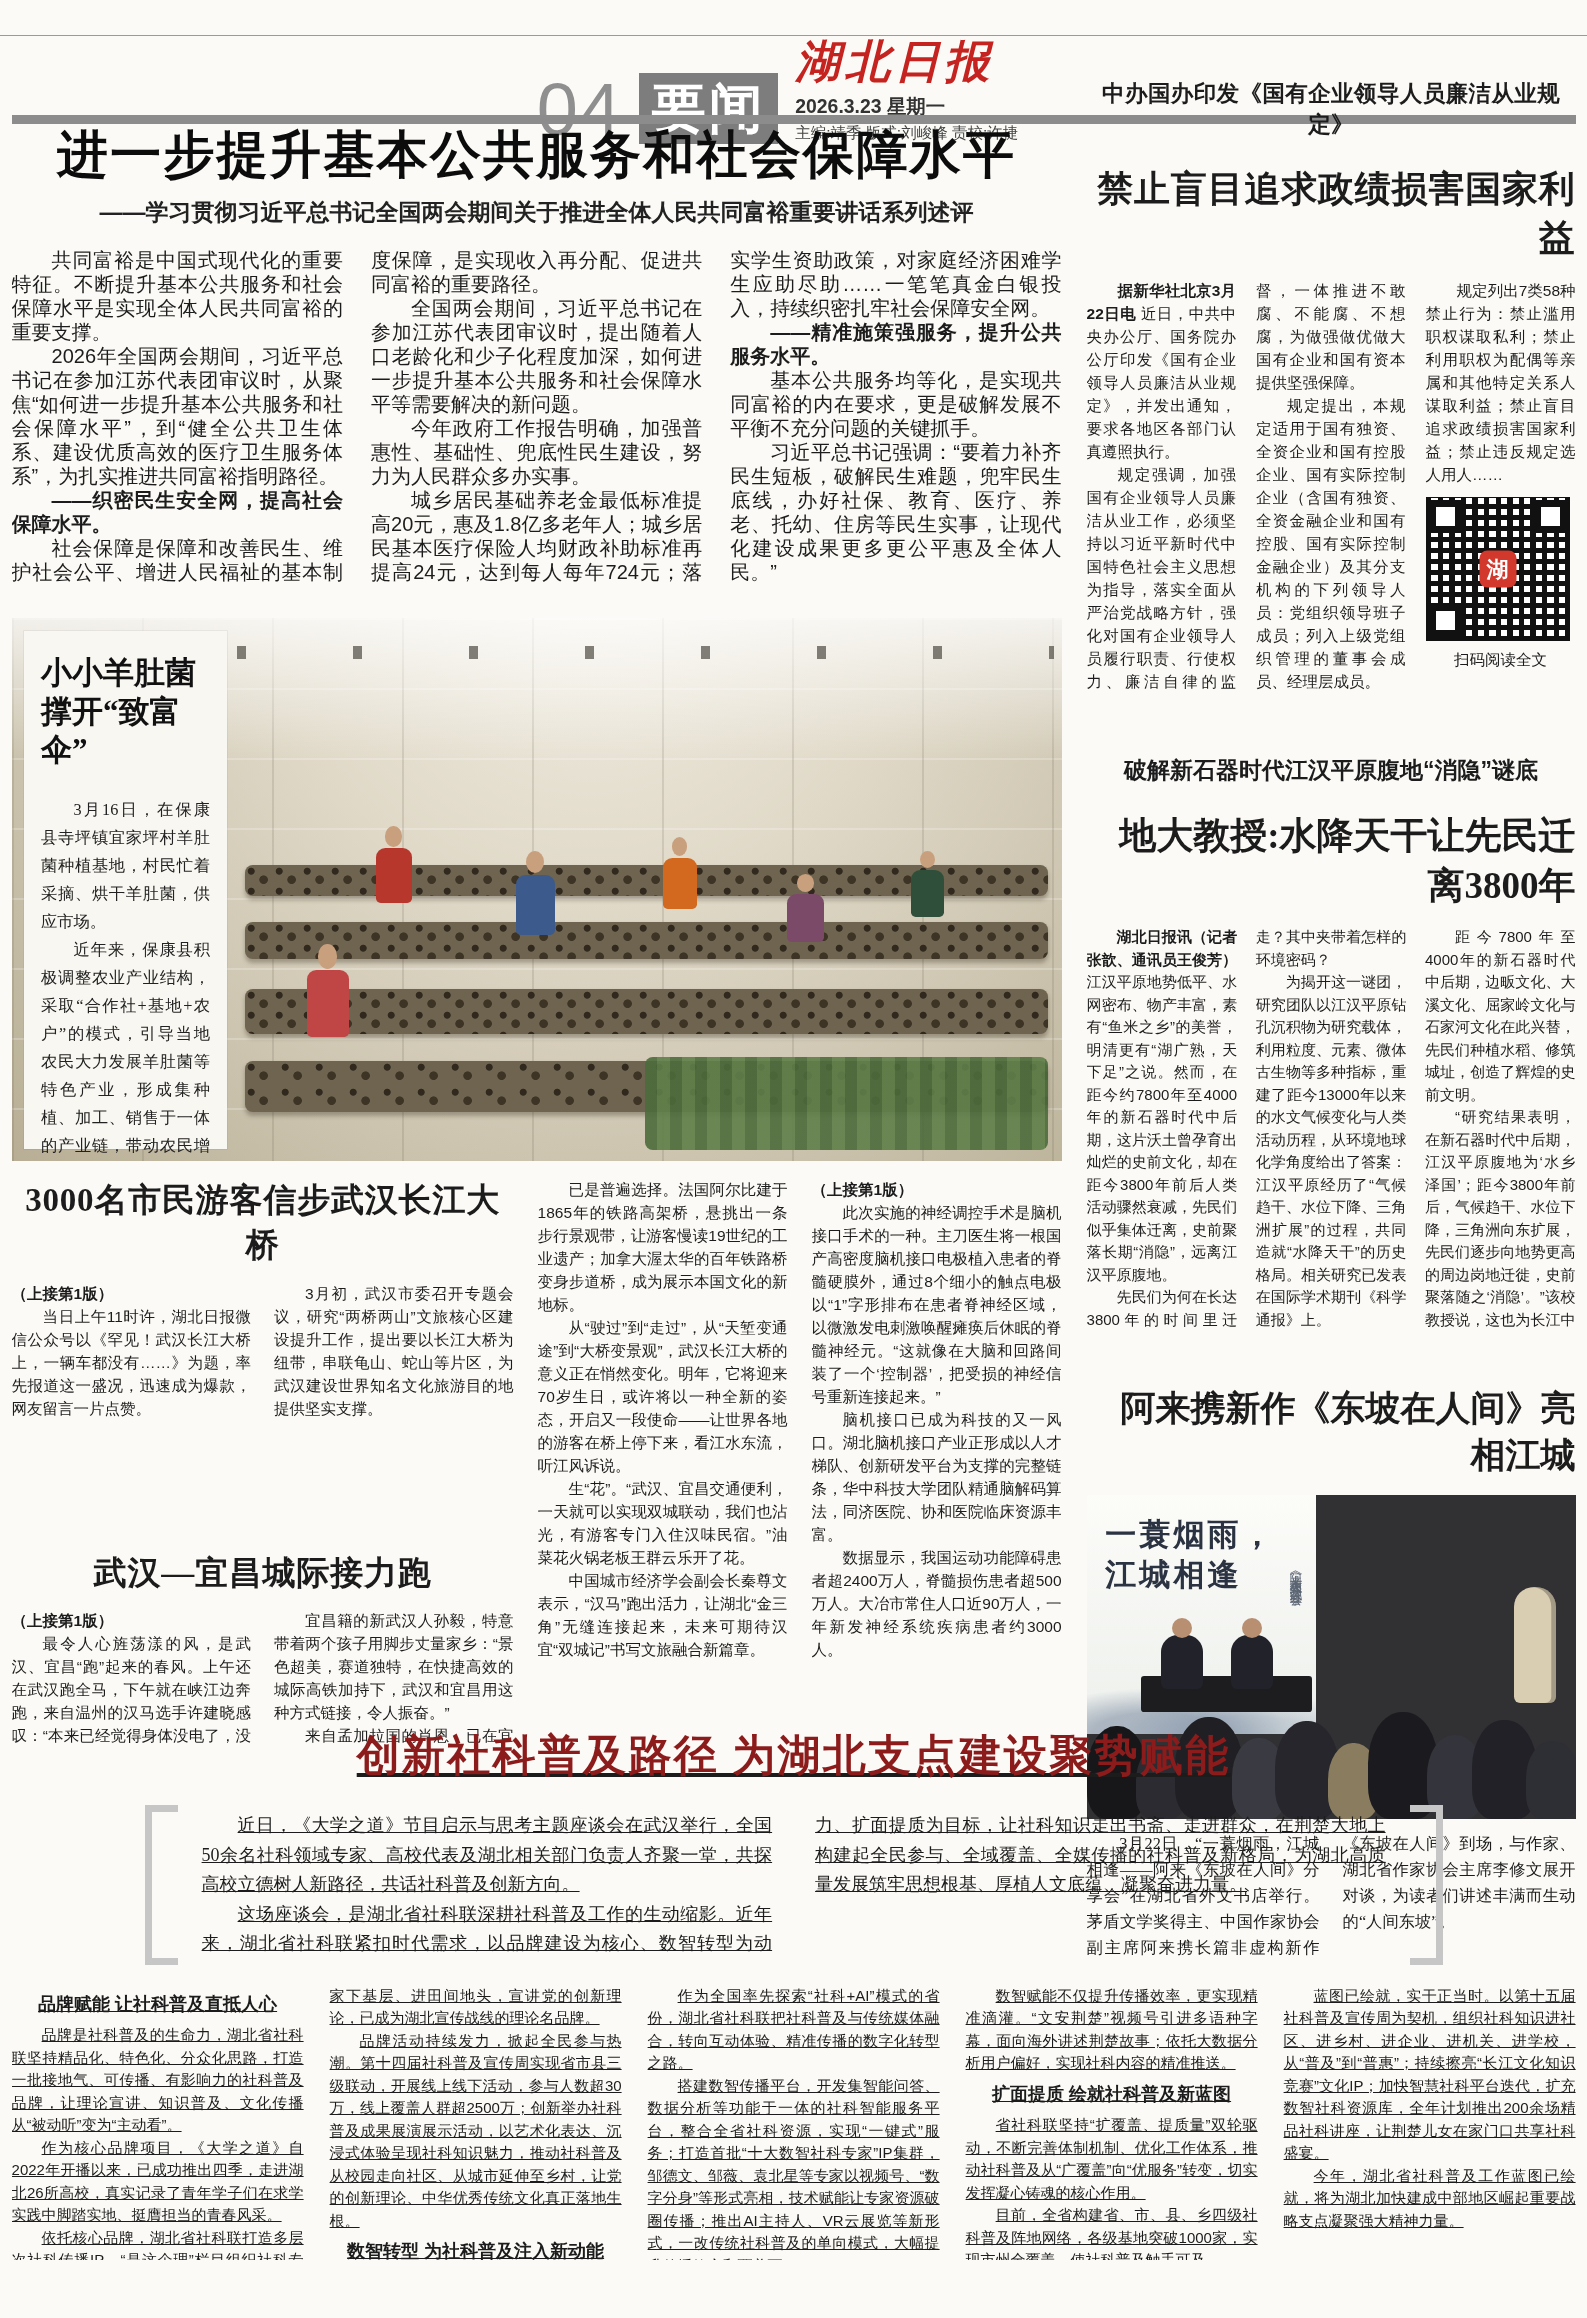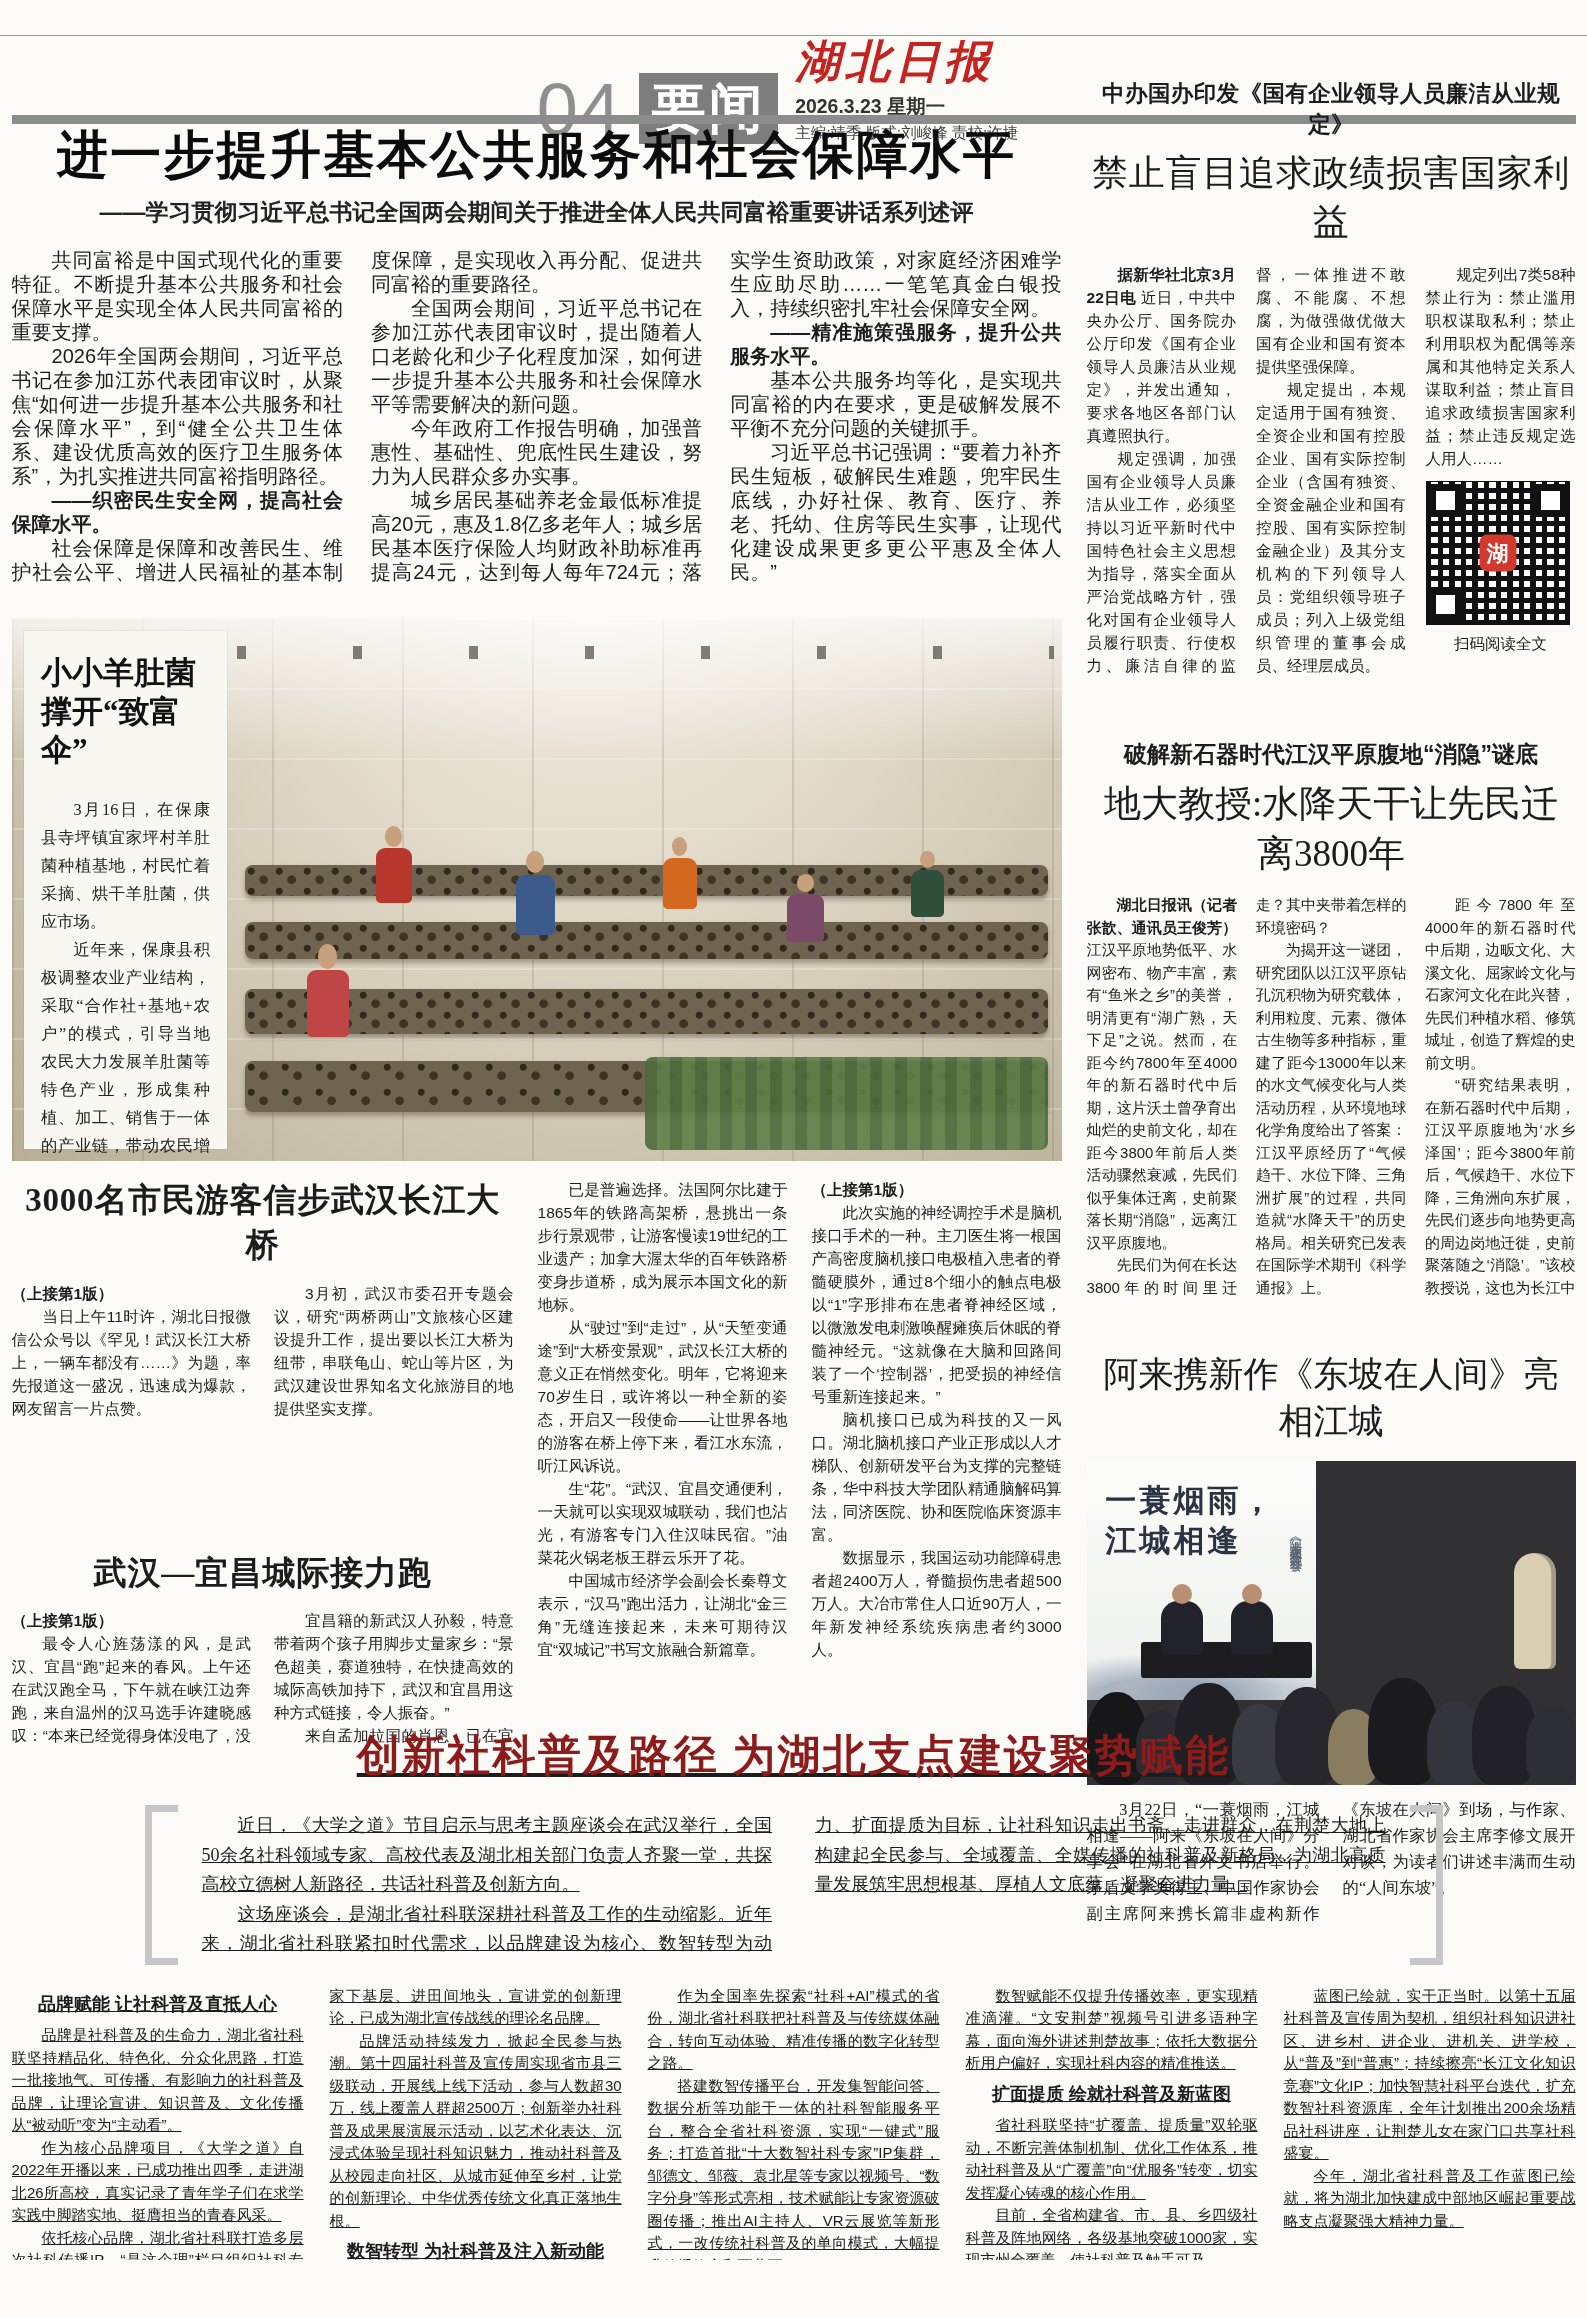--- a/index.html
+++ b/index.html
@@ -60,21 +60,21 @@
   .col-flow { column-count:2; column-gap:23px; font-size:15.5px; line-height:23px; text-align:justify; overflow:hidden; }
   .note { font-weight:700; text-indent:0 !important; }
   .bridge-body { margin-top:14px; height:247px; }
   .relay-head { margin-top:22px; }
   .relay-body { margin-top:12.4px; height:203px; }
   .plain-col { font-size:15.5px; line-height:23px; text-align:justify; overflow:hidden; height:572px; }
   .plain-col p { text-indent:2em; }
 
   
   .kicker { font-size:22.5px; font-weight:700; text-align:center; letter-spacing:0.4px; }
-  .rc-headline { font-family:"Liberation Serif","DejaVu Serif",serif; font-weight:400; text-align:center; margin-top:9px; }
+  .rc-headline { font-family:"Liberation Serif","DejaVu Serif",serif; font-weight:700; text-align:right; margin-top:25px; }
   .reg-headline { font-size:36px; letter-spacing:0.8px; }
   .reg-body { display:flex; gap:20px; margin-top:15.5px; height:450px; overflow:hidden; }
   .reg-main { width:319px; column-count:2; column-gap:20px; font-size:15.5px; line-height:23px; text-align:justify; overflow:hidden; }
   .reg-main p, .reg-side p { text-indent:2em; }
   .reg-side { width:150px; font-size:15.5px; line-height:23px; text-align:justify; display:flex; flex-direction:column; }
   .qr-box { position:relative; width:144px; height:144px; margin-top:11px; background:#fff;
     background-image:repeating-linear-gradient(0deg,#111 0 5.4px,transparent 5.4px 11px),
       repeating-linear-gradient(90deg,#111 0 5.4px,#fff 5.4px 11.6px); }
   .qr-eye { position:absolute; width:33px; height:33px; background:#fff; border:7px solid #111; }
   .qr-eye.tl { top:3.1px; left:3.1px; } .qr-eye.tr { top:3.1px; right:3.1px; } .qr-eye.bl { bottom:3.1px; left:3.1px; }

